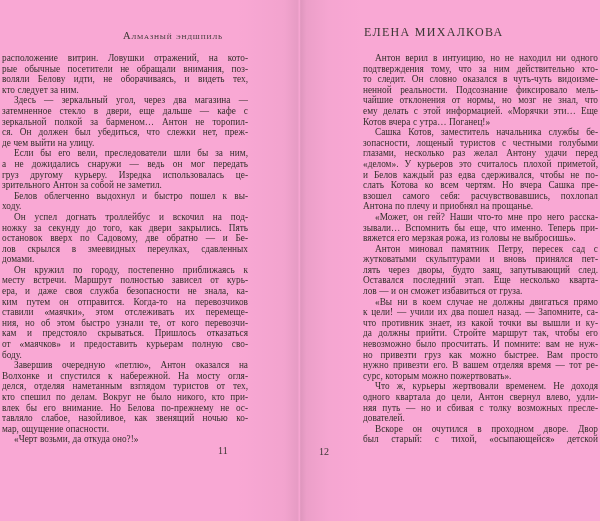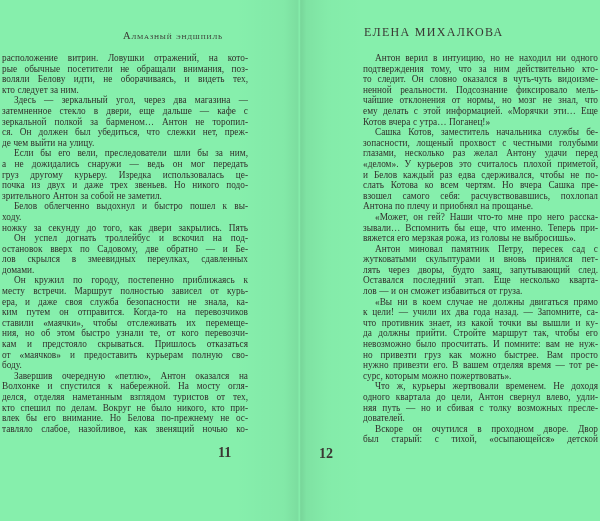--- a/index.html
+++ b/index.html
@@ -5,21 +5,21 @@
   html, body {
     margin: 0;
     padding: 0;
     background: #ffffff;
   }
   #screen {
     position: relative;
     width: 600px;
     height: 521px;
     overflow: hidden;
-    background: #86efac;
+    background: #f9a8d4;
     font-family: "Liberation Serif", serif;
     color: #33302c;
   }
   
   .spine {
     position: absolute;
     left: 235px;
     top: 0;
     width: 130px;
     height: 521px;
@@ -66,22 +66,22 @@
     height: 10.6px;
     overflow: hidden;
     text-align: justify;
     text-align-last: justify;
     word-spacing: 0.2px;
   }
   .line.end    { text-align-last: left; }
   .line.indent { text-indent: 12px; }
   .page-number {
     position: absolute;
-    font-size: 14px;
-    font-weight: bold;
+    font-size: 10px;
+    font-weight: normal;
     color: #3a3733;
   }
   .page-number.left  { left: 218px; top: 445px; }
   .page-number.right { left: 319px; top: 446px; }
 </style>
 </head>
 <body>
 
 <div id="screen">
 
@@ -95,76 +95,77 @@
         <div class="line">воляли Белову идти, не оборачиваясь, и видеть тех,</div>
         <div class="line end">кто следует за ним.</div>
         <div class="line indent">Здесь — зеркальный угол, через два магазина —</div>
         <div class="line">затемненное стекло в двери, еще дальше — кафе с</div>
         <div class="line">зеркальной полкой за барменом… Антон не торопил-</div>
         <div class="line">ся. Он должен был убедиться, что слежки нет, преж-</div>
         <div class="line end">де чем выйти на улицу.</div>
         <div class="line indent">Если бы его вели, преследователи шли бы за ним,</div>
         <div class="line">а не дожидались снаружи — ведь он мог передать</div>
         <div class="line">груз другому курьеру. Изредка использовалась це-</div>
-        <div class="line">почка из двух и даже трех звеньев. Но никого подо-</div>
         <div class="line end">зрительного Антон за собой не заметил.</div>
         <div class="line indent">Белов облегченно выдохнул и быстро пошел к вы-</div>
         <div class="line end">ходу.</div>
+        <div class="line indent">Он успел догнать троллейбус и вскочил на под-</div>
         <div class="line">ножку за секунду до того, как двери закрылись. Пять</div>
-        <div class="line indent">Он успел догнать троллейбус и вскочил на под-</div>
         <div class="line">остановок вверх по Садовому, две обратно — и Бе-</div>
         <div class="line">лов скрылся в змеевидных переулках, сдавленных</div>
         <div class="line end">домами.</div>
         <div class="line indent">Он кружил по городу, постепенно приближаясь к</div>
         <div class="line">месту встречи. Маршрут полностью зависел от курь-</div>
         <div class="line">ера, и даже своя служба безопасности не знала, ка-</div>
         <div class="line">ким путем он отправится. Когда-то на перевозчиков</div>
-        <div class="line">ставили «маячки», чтобы отслеживать их перемеще-</div>
+        <div class="line">ставили «маячки», этом отслеживать их перемеще-</div>
         <div class="line">ния, но об этом быстро узнали те, от кого перевозчи-</div>
         <div class="line">кам и предстояло скрываться. Пришлось отказаться</div>
         <div class="line">от «маячков» и предоставить курьерам полную сво-</div>
         <div class="line end">боду.</div>
         <div class="line indent">Завершив очередную «петлю», Антон оказался на</div>
         <div class="line">Волхонке и спустился к набережной. На мосту огля-</div>
         <div class="line">делся, отделяя наметанным взглядом туристов от тех,</div>
         <div class="line">кто спешил по делам. Вокруг не было никого, кто при-</div>
         <div class="line">влек бы его внимание. Но Белова по-прежнему не ос-</div>
         <div class="line">тавляло слабое, назойливое, как звенящий ночью ко-</div>
+        <div class="line end">мар, ощущение опасности.</div>
+        <div class="line indent end">«Черт возьми, да откуда оно?!»</div>
       </div>
     <div class="page-number left">11</div>
   </div>
 
   <div>
     <div class="running-header right">ЕЛЕНА МИХАЛКОВА</div>
     <div class="text-block right" id="right-lines">
         <div class="line indent">Антон верил в интуицию, но не находил ни одного</div>
         <div class="line">подтверждения тому, что за ним действительно кто-</div>
         <div class="line">то следит. Он словно оказался в чуть-чуть видоизме-</div>
         <div class="line">ненной реальности. Подсознание фиксировало мель-</div>
         <div class="line">чайшие отклонения от нормы, но мозг не знал, что</div>
         <div class="line">ему делать с этой информацией. «Морячки эти… Еще</div>
         <div class="line end">Котов вчера с утра… Поганец!»</div>
         <div class="line indent">Сашка Котов, заместитель начальника службы бе-</div>
-        <div class="line">зопасности, лощеный прохвост с честными голубыми</div>
+        <div class="line">зопасности, лощеный туристов с честными голубыми</div>
         <div class="line">глазами, несколько раз желал Антону удачи перед</div>
         <div class="line">«делом». У курьеров это считалось плохой приметой,</div>
         <div class="line">и Белов каждый раз едва сдерживался, чтобы не по-</div>
         <div class="line">слать Котова ко всем чертям. Но вчера Сашка пре-</div>
         <div class="line">взошел самого себя: расчувствовавшись, похлопал</div>
         <div class="line end">Антона по плечу и приобнял на прощанье.</div>
         <div class="line indent">«Может, он гей? Наши что-то мне про него расска-</div>
         <div class="line">зывали… Вспомнить бы еще, что именно. Теперь при-</div>
         <div class="line end">вяжется его мерзкая рожа, из головы не выбросишь».</div>
         <div class="line indent">Антон миновал памятник Петру, пересек сад с</div>
         <div class="line">жутковатыми скульптурами и вновь принялся пет-</div>
         <div class="line">лять через дворы, будто заяц, запутывающий след.</div>
         <div class="line">Оставался последний этап. Еще несколько кварта-</div>
         <div class="line end">лов — и он сможет избавиться от груза.</div>
         <div class="line indent">«Вы ни в коем случае не должны двигаться прямо</div>
-        <div class="line">к цели! — учили их два года назад. — Запомните, са-</div>
+        <div class="line">к цели! — учили их два пошел назад. — Запомните, са-</div>
         <div class="line">что противник знает, из какой точки вы вышли и ку-</div>
         <div class="line">да должны прийти. Стройте маршрут так, чтобы его</div>
         <div class="line">невозможно было просчитать. И помните: вам не нуж-</div>
         <div class="line">но привезти груз как можно быстрее. Вам просто</div>
         <div class="line">нужно привезти его. В вашем отделяя время — тот ре-</div>
         <div class="line end">сурс, которым можно пожертвовать».</div>
         <div class="line indent">Что ж, курьеры жертвовали временем. Не доходя</div>
         <div class="line">одного квартала до цели, Антон свернул влево, удли-</div>
         <div class="line">няя путь — но и сбивая с толку возможных пресле-</div>
         <div class="line end">дователей.</div>

